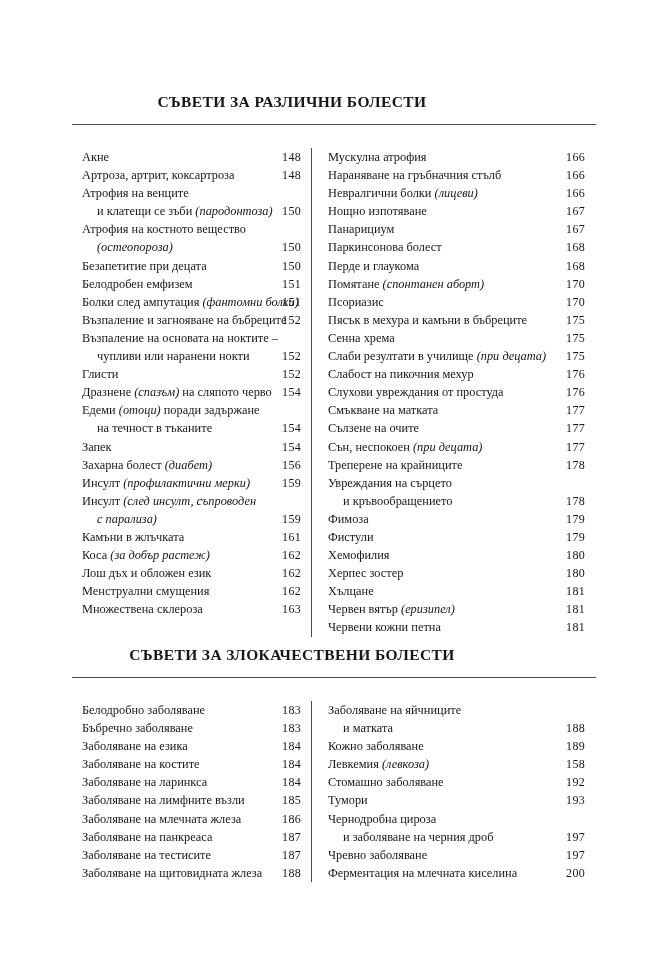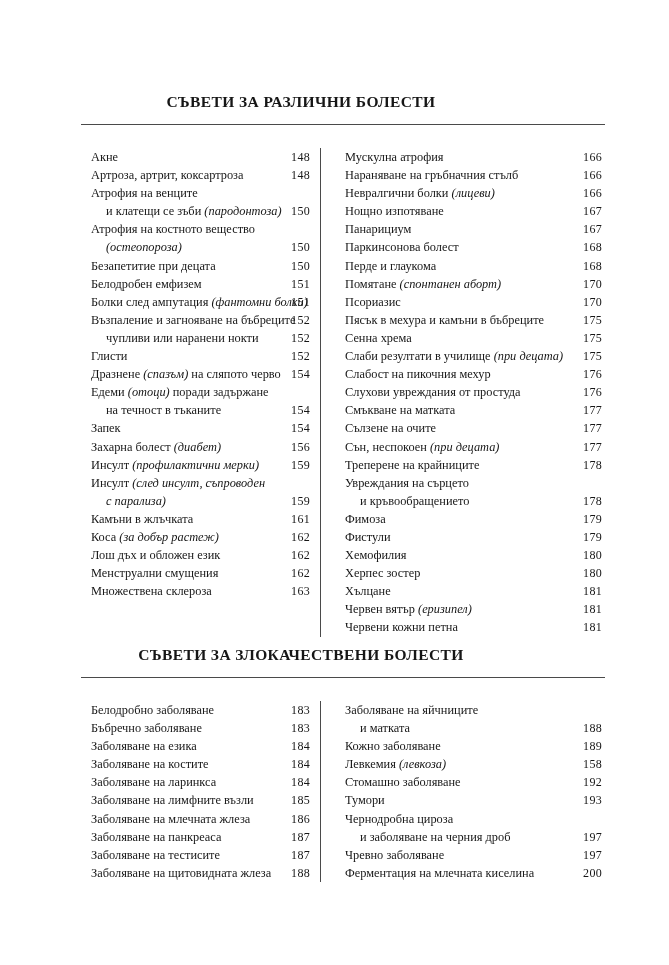--- a/index.html
+++ b/index.html
@@ -5,42 +5,42 @@
   html,body{margin:0;padding:0;background:#e8e8e8;}
   .page{
     position:relative;
     width:669px;height:965px;
     margin:0 auto;
     background:#ffffff;
     font-family:"Liberation Serif","DejaVu Serif",serif;
     color:#161616;
     overflow:hidden;
   }
-  .toc-section{position:absolute;left:81px;width:524px;}
+  .toc-section{position:absolute;left:72px;width:524px;}
   .section-0{top:94px;}
   .section-1{top:647px;font-family:Liberation Serif, serif;}
   .section-head{
     margin:0 84px 0 0;
     text-align:center;
     font-size:15.5px;
     font-weight:700;
     letter-spacing:0.4px;
     line-height:16px;
     white-space:nowrap;
   }
   .rule{
     border:0;
     border-top:1.3px solid #4a4a4a;
     margin:14px 0 0 0;
     height:0;
   }
   .cols{display:flex;margin-top:23px;align-items:stretch;}
   .col{font-size:13px;line-height:18.1px;}
   .col-0{padding-left:10px;padding-right:10px;width:219px;}
-  .col-1{border-left:1.2px solid #4a4a4a;padding-left:24px;width:257px;}
+  .col-1{border-left:1.2px solid #4a4a4a;padding-left:16px;width:257px;}
   .toc-line{position:relative;white-space:nowrap;height:18.1px;}
   .toc-line .txt{
     display:inline-block;
     transform:scaleX(0.95);
     transform-origin:0 50%;
   }
   .toc-line.indent .txt{margin-left:15px;}
   .toc-line .pg{
     position:absolute;right:0;top:0;
     font-size:12px;
@@ -61,20 +61,21 @@
           <div class="toc-line"><span class="txt">Акне</span><span class="pg">148</span></div>
           <div class="toc-line"><span class="txt">Артроза, артрит, коксартроза</span><span class="pg">148</span></div>
           <div class="toc-line"><span class="txt">Атрофия на венците</span></div>
           <div class="toc-line indent"><span class="txt">и клатещи се зъби <i>(пародонтоза)</i></span><span class="pg">150</span></div>
           <div class="toc-line"><span class="txt">Атрофия на костното вещество</span></div>
           <div class="toc-line indent"><span class="txt"><i>(остеопороза)</i></span><span class="pg">150</span></div>
           <div class="toc-line"><span class="txt">Безапетитие при децата</span><span class="pg">150</span></div>
           <div class="toc-line"><span class="txt">Белодробен емфизем</span><span class="pg">151</span></div>
           <div class="toc-line"><span class="txt">Болки след ампутация <i>(фантомни болки)</i></span><span class="pg">151</span></div>
           <div class="toc-line"><span class="txt">Възпаление и загнояване на бъбреците</span><span class="pg">152</span></div>
+          <div class="toc-line"><span class="txt">Възпаление на основата на ноктите –</span></div>
           <div class="toc-line indent"><span class="txt">чупливи или наранени нокти</span><span class="pg">152</span></div>
           <div class="toc-line"><span class="txt">Глисти</span><span class="pg">152</span></div>
           <div class="toc-line"><span class="txt">Дразнене <i>(спазъм)</i> на сляпото черво</span><span class="pg">154</span></div>
           <div class="toc-line"><span class="txt">Едеми <i>(отоци)</i> поради задържане</span></div>
           <div class="toc-line indent"><span class="txt">на течност в тъканите</span><span class="pg">154</span></div>
           <div class="toc-line"><span class="txt">Запек</span><span class="pg">154</span></div>
           <div class="toc-line"><span class="txt">Захарна болест <i>(диабет)</i></span><span class="pg">156</span></div>
           <div class="toc-line"><span class="txt">Инсулт <i>(профилактични мерки)</i></span><span class="pg">159</span></div>
           <div class="toc-line"><span class="txt">Инсулт <i>(след инсулт, съпроводен</i></span></div>
           <div class="toc-line indent"><span class="txt"><i>с парализа)</i></span><span class="pg">159</span></div>

